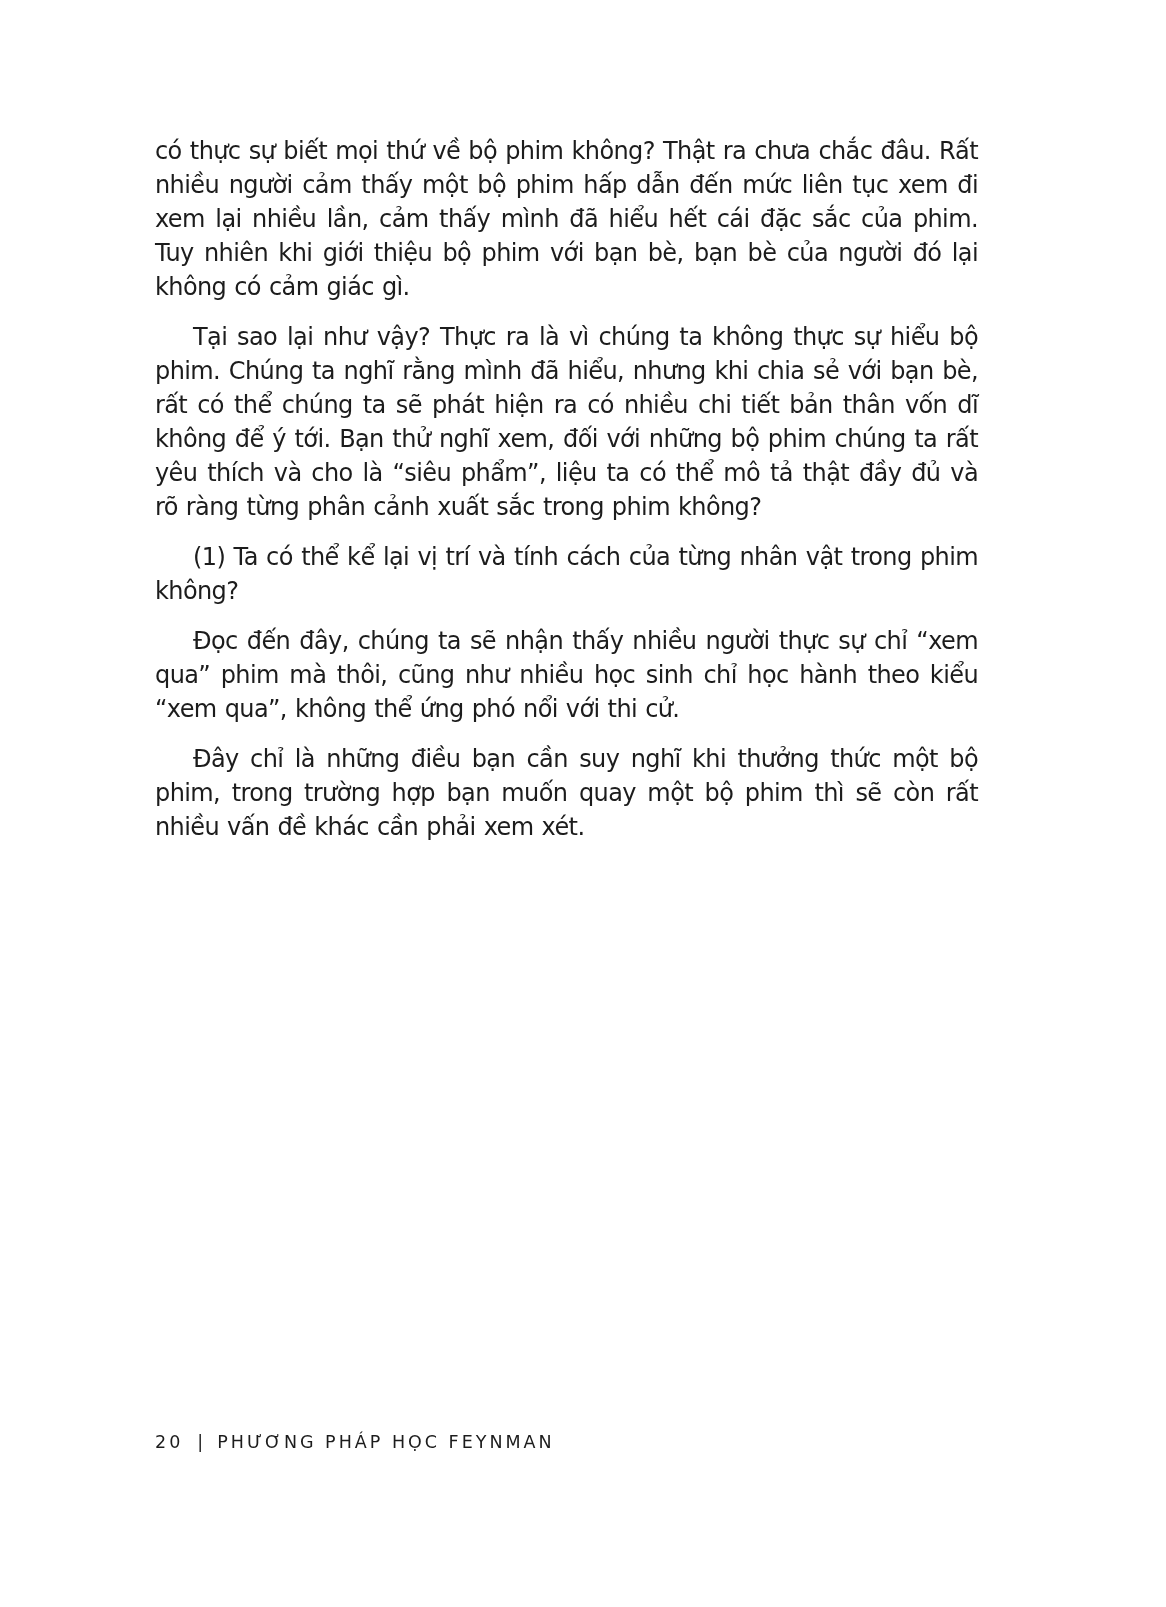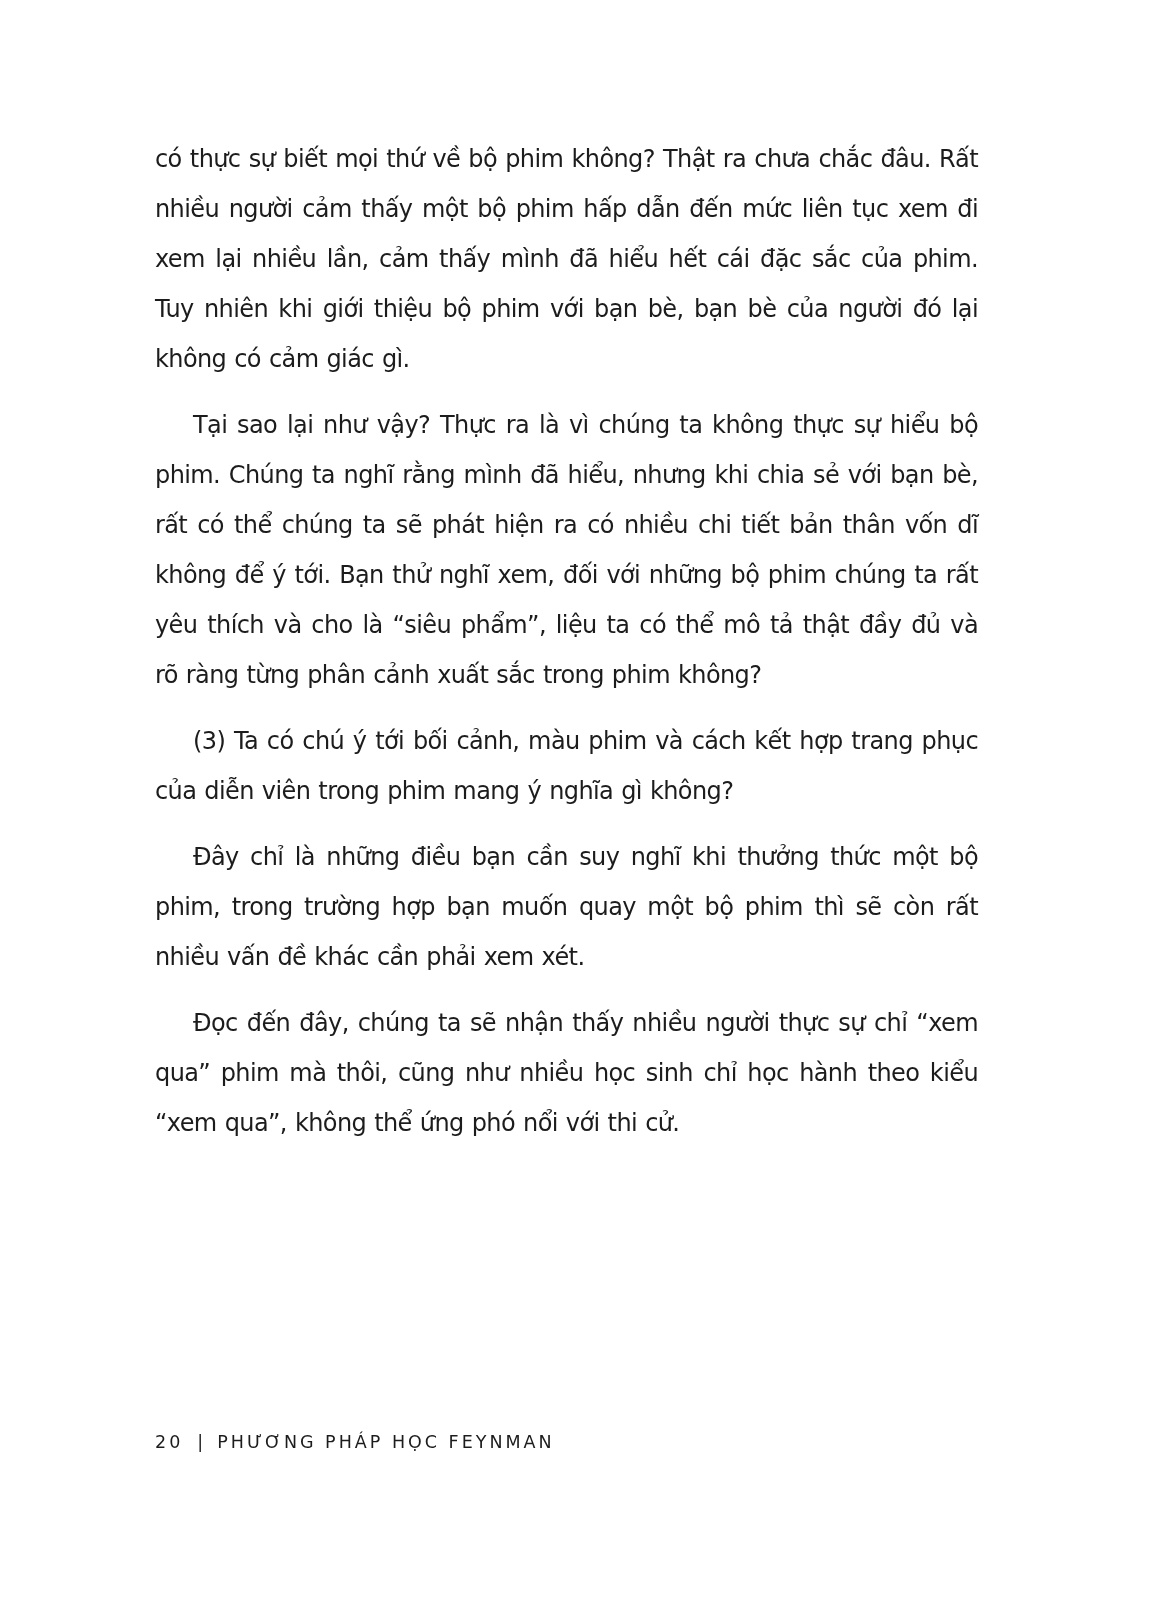--- a/index.html
+++ b/index.html
@@ -17,21 +17,21 @@
     }
     .page {
       position: absolute;
       left: 155px;
       top: 134px;
       width: 836px;
     }
     .para {
       margin: 0 13px 16px 0;
       font-size: 24px;
-      line-height: 50px;
+      line-height: 34px;
       text-align: justify;
       text-indent: 38px;
       letter-spacing: -0.6px;
       word-spacing: 1px;
     }
     .para.no-indent {
       text-indent: 0;
     }
     .footer {
       position: absolute;
@@ -48,22 +48,22 @@
       margin: 0 14px;
       letter-spacing: 0;
     }
   </style>
 </head>
 <body>
 
 <div class="page">
   <p class="para no-indent">có thực sự biết mọi thứ về bộ phim không? Thật ra chưa chắc đâu. Rất nhiều người cảm thấy một bộ phim hấp dẫn đến mức liên tục xem đi xem lại nhiều lần, cảm thấy mình đã hiểu hết cái đặc sắc của phim. Tuy nhiên khi giới thiệu bộ phim với bạn bè, bạn bè của người đó lại không có cảm giác gì.</p>
   <p class="para">Tại sao lại như vậy? Thực ra là vì chúng ta không thực sự hiểu bộ phim. Chúng ta nghĩ rằng mình đã hiểu, nhưng khi chia sẻ với bạn bè, rất có thể chúng ta sẽ phát hiện ra có nhiều chi tiết bản thân vốn dĩ không để ý tới. Bạn thử nghĩ xem, đối với những bộ phim chúng ta rất yêu thích và cho là “siêu phẩm”, liệu ta có thể mô tả thật đầy đủ và rõ ràng từng phân cảnh xuất sắc trong phim không?</p>
-  <p class="para">(3) Ta có chú ý tới bối cảnh, màu phim và cách kết hợp trang phục của diễn viên trong phim mang ý nghĩa gì không?</p>
+  <p class="para">(1) Ta có thể kể lại vị trí và tính cách của từng nhân vật trong phim không?</p>
+  <p class="para">Đọc đến đây, chúng ta sẽ nhận thấy nhiều người thực sự chỉ “xem qua” phim mà thôi, cũng như nhiều học sinh chỉ học hành theo kiểu “xem qua”, không thể ứng phó nổi với thi cử.</p>
   <p class="para">Đây chỉ là những điều bạn cần suy nghĩ khi thưởng thức một bộ phim, trong trường hợp bạn muốn quay một bộ phim thì sẽ còn rất nhiều vấn đề khác cần phải xem xét.</p>
-  <p class="para">Đọc đến đây, chúng ta sẽ nhận thấy nhiều người thực sự chỉ “xem qua” phim mà thôi, cũng như nhiều học sinh chỉ học hành theo kiểu “xem qua”, không thể ứng phó nổi với thi cử.</p>
 </div>
 
 <div class="footer">
   <span>20</span>
   <span class="sep">|</span>
   <span>PHƯƠNG PHÁP HỌC FEYNMAN</span>
 </div>
 
 </body></html>

